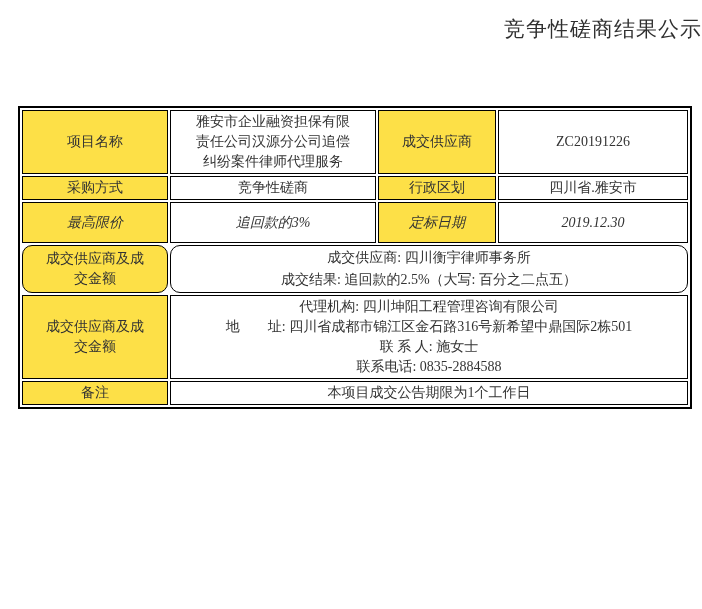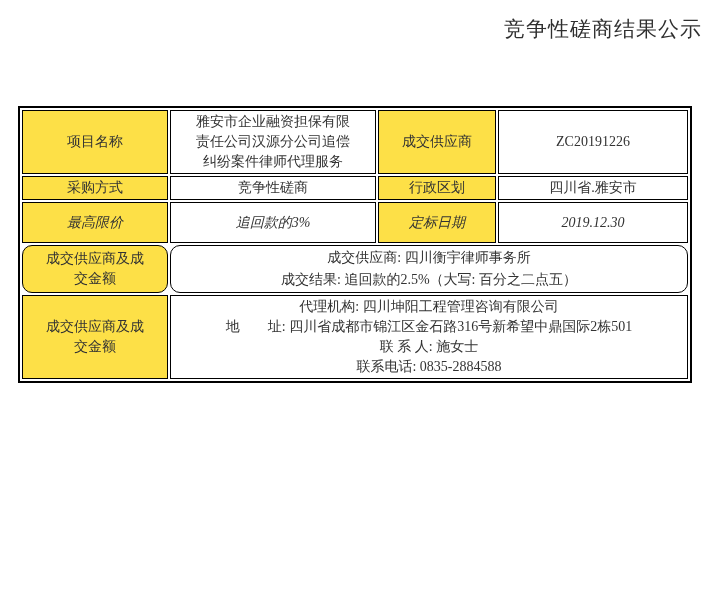--- a/index.html
+++ b/index.html
@@ -100,14 +100,20 @@
     </tr>
     <tr class="r8">
       <td class="lbl">成交供应商及成交金额</td>
       <td class="val" colspan="3">
         <div class="line">代理机构: 四川坤阳工程管理咨询有限公司</div>
         <div class="line">地　　址: 四川省成都市锦江区金石路316号新希望中鼎国际2栋501</div>
         <div class="line">联 系 人: 施女士</div>
         <div class="line">联系电话: 0835-2884588</div>
       </td>
     </tr>
+    <tr class="r10">
+      <td class="lbl">备注</td>
+      <td class="val" colspan="3">
+        <div class="line">本项目成交公告期限为1个工作日</div>
+      </td>
+    </tr>
   </tbody>
 </table>
 
 </body></html>

